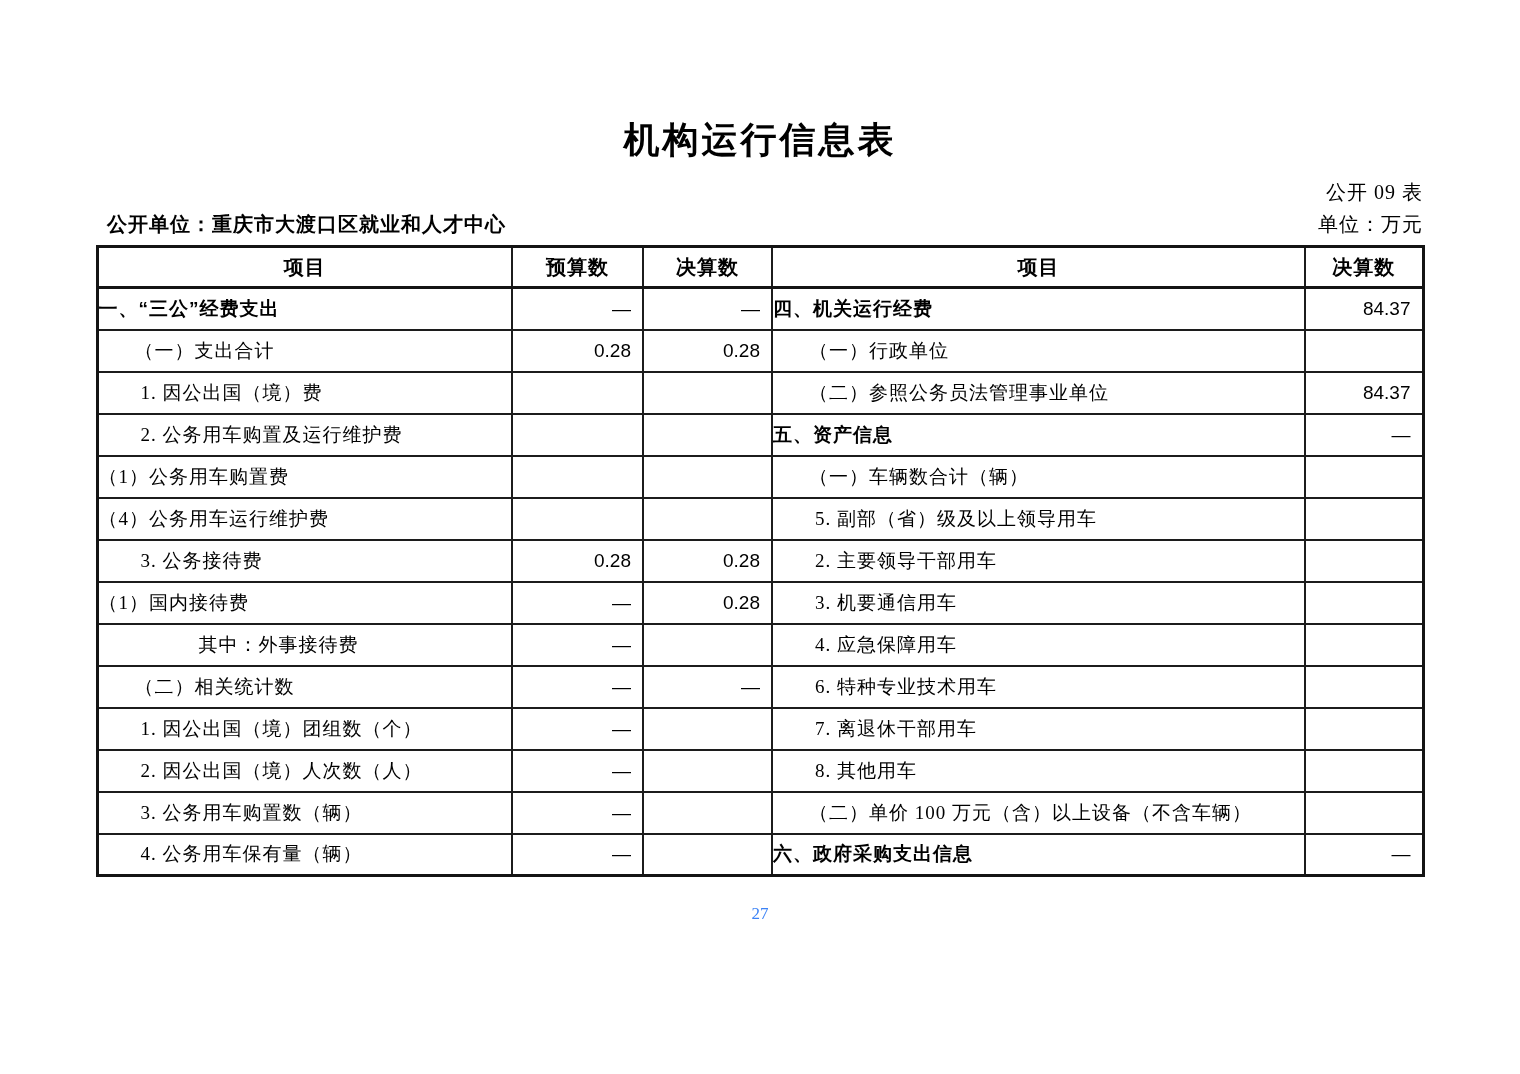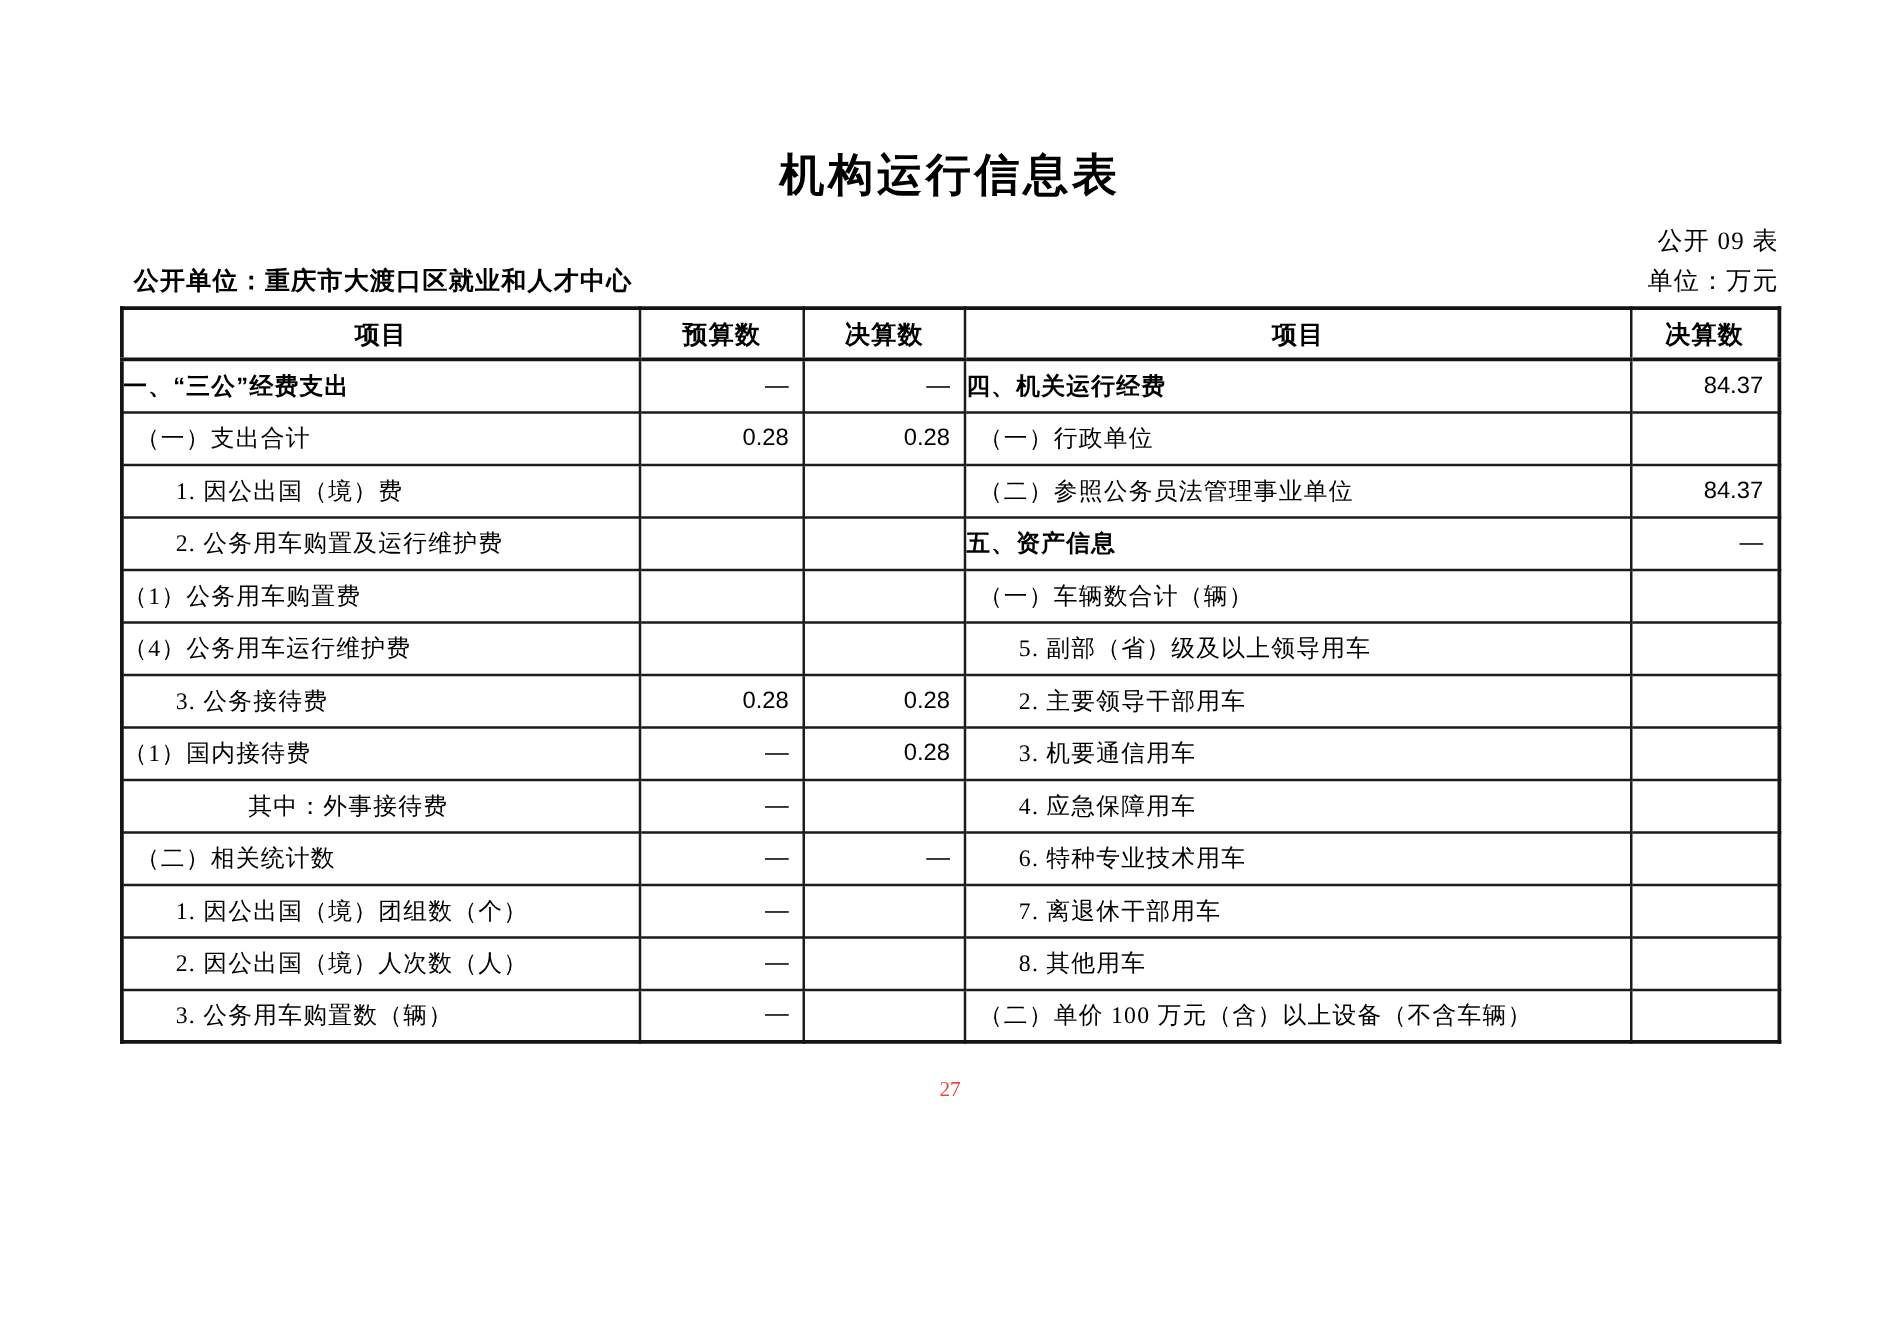--- a/index.html
+++ b/index.html
@@ -71,30 +71,30 @@
   .value-cell {
     font-family: "Liberation Sans", "DejaVu Sans", sans-serif;
     text-align: right;
     padding-right: 11px;
   }
   .bold-row {
     font-family: "Liberation Sans", "DejaVu Sans", sans-serif;
     font-weight: bold;
   }
   .ind-0 { }
-  .ind-1 { padding-left: 10px; }
+  .ind-1 { padding-left: 36px; }
   .ind-2 { padding-left: 42px; }
   .ind-3 { }
   .ind-4 { padding-left: 100px; }
   .page-num {
     text-align: center;
     margin-top: 27px;
     font-family: "Liberation Serif", "DejaVu Serif", serif;
     font-size: 17px;
-    color: #ef4444;
+    color: #3b82f6;
   }
 </style>
 </head>
 <body>
 
 <div class="page">
 
   <div class="title">机构运行信息表</div>
 
   <div class="meta">
@@ -207,18 +207,25 @@
     <td class="label-cell ind-2">8. 其他用车</td>
     <td class="value-cell"></td>
   </tr>
         <tr>
     <td class="label-cell ind-2">3. 公务用车购置数（辆）</td>
     <td class="value-cell">—</td>
     <td class="value-cell"></td>
     <td class="label-cell ind-1">（二）单价 100 万元（含）以上设备（不含车辆）</td>
     <td class="value-cell"></td>
   </tr>
+        <tr>
+    <td class="label-cell ind-2">4. 公务用车保有量（辆）</td>
+    <td class="value-cell">—</td>
+    <td class="value-cell"></td>
+    <td class="label-cell ind-0 bold-row">六、政府采购支出信息</td>
+    <td class="value-cell">—</td>
+  </tr>
       </tbody>
   </table>
 
   <div class="page-num">27</div>
 
 </div>
 
 </body></html>

